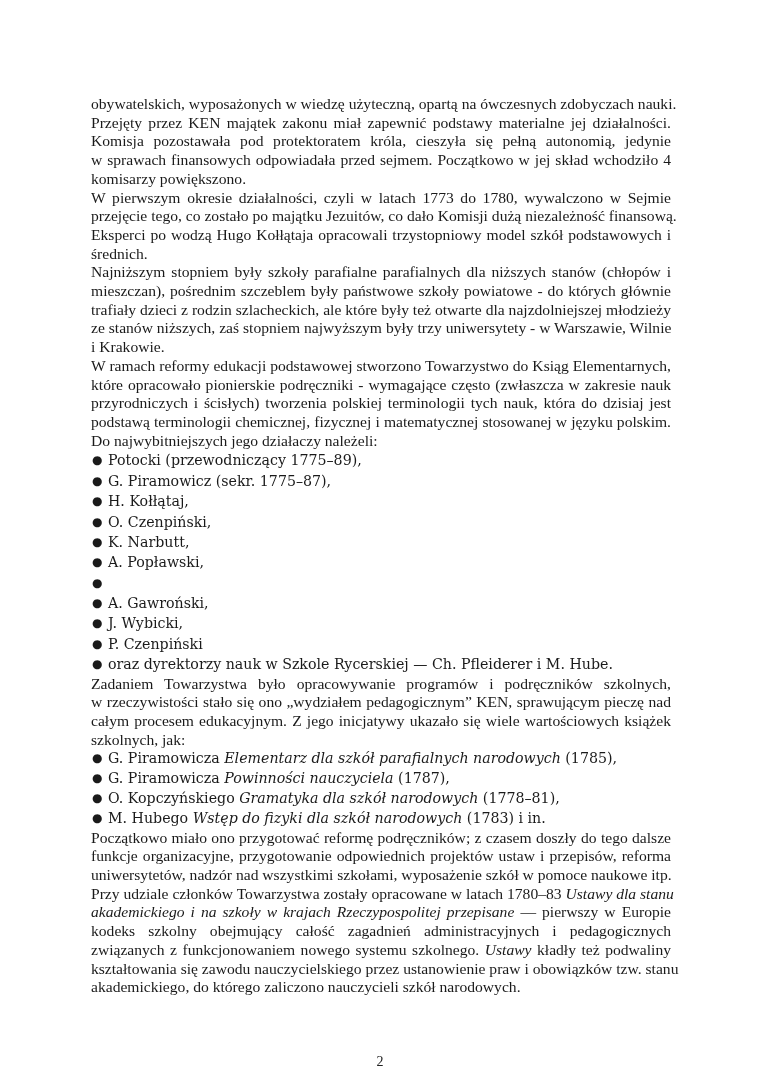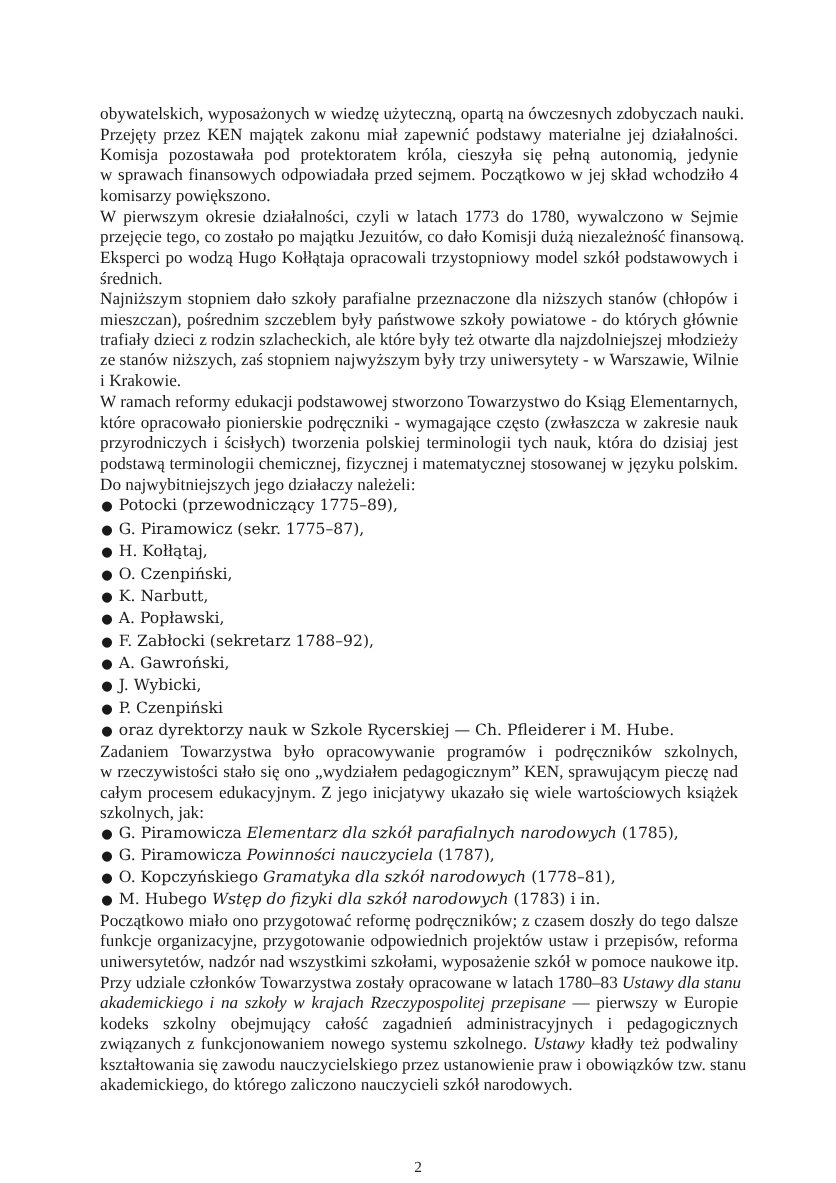--- a/index.html
+++ b/index.html
@@ -36,21 +36,21 @@
   </div>
 
   <div class="p">
     <span class="ln">W pierwszym okresie działalności, czyli w latach 1773 do 1780, wywalczono w Sejmie</span>
     <span class="ln">przejęcie tego, co zostało po majątku Jezuitów, co dało Komisji dużą niezależność finansową.</span>
     <span class="ln">Eksperci po wodzą Hugo Kołłątaja opracowali trzystopniowy model szkół podstawowych i</span>
     <span class="ln last">średnich.</span>
   </div>
 
   <div class="p">
-    <span class="ln">Najniższym stopniem dało szkoły parafialne przeznaczone dla niższych stanów (chłopów i</span>
+    <span class="ln">Najniższym stopniem były szkoły parafialne parafialnych dla niższych stanów (chłopów i</span>
     <span class="ln">mieszczan), pośrednim szczeblem były państwowe szkoły powiatowe - do których głównie</span>
     <span class="ln">trafiały dzieci z rodzin szlacheckich, ale które były też otwarte dla najzdolniejszej młodzieży</span>
     <span class="ln">ze stanów niższych, zaś stopniem najwyższym były trzy uniwersytety - w Warszawie, Wilnie</span>
     <span class="ln last">i Krakowie.</span>
   </div>
 
   <div class="p">
     <span class="ln">W ramach reformy edukacji podstawowej stworzono Towarzystwo do Ksiąg Elementarnych,</span>
     <span class="ln">które opracowało pionierskie podręczniki - wymagające często (zwłaszcza w zakresie nauk</span>
     <span class="ln">przyrodniczych i ścisłych) tworzenia polskiej terminologii tych nauk, która do dzisiaj jest</span>
@@ -58,21 +58,21 @@
     <span class="ln last">Do najwybitniejszych jego działaczy należeli:</span>
   </div>
 
   <ul class="list">
     <li><span class="bullet">●</span><span>Potocki (przewodniczący 1775–89),</span></li>
     <li><span class="bullet">●</span><span>G. Piramowicz (sekr. 1775–87),</span></li>
     <li><span class="bullet">●</span><span>H. Kołłątaj,</span></li>
     <li><span class="bullet">●</span><span>O. Czenpiński,</span></li>
     <li><span class="bullet">●</span><span>K. Narbutt,</span></li>
     <li><span class="bullet">●</span><span>A. Popławski,</span></li>
-    <li><span class="bullet">●</span><span>F. Zabłocki (sekretarz 1788–92),</span></li>
+    <li><span class="bullet">●</span></li>
     <li><span class="bullet">●</span><span>A. Gawroński,</span></li>
     <li><span class="bullet">●</span><span>J. Wybicki,</span></li>
     <li><span class="bullet">●</span><span>P. Czenpiński</span></li>
     <li><span class="bullet">●</span><span>oraz dyrektorzy nauk w Szkole Rycerskiej — Ch. Pfleiderer i M. Hube.</span></li>
   </ul>
 
   <div class="p">
     <span class="ln">Zadaniem Towarzystwa było opracowywanie programów i podręczników szkolnych,</span>
     <span class="ln">w rzeczywistości stało się ono „wydziałem pedagogicznym” KEN, sprawującym pieczę nad</span>
     <span class="ln">całym procesem edukacyjnym. Z jego inicjatywy ukazało się wiele wartościowych książek</span>

